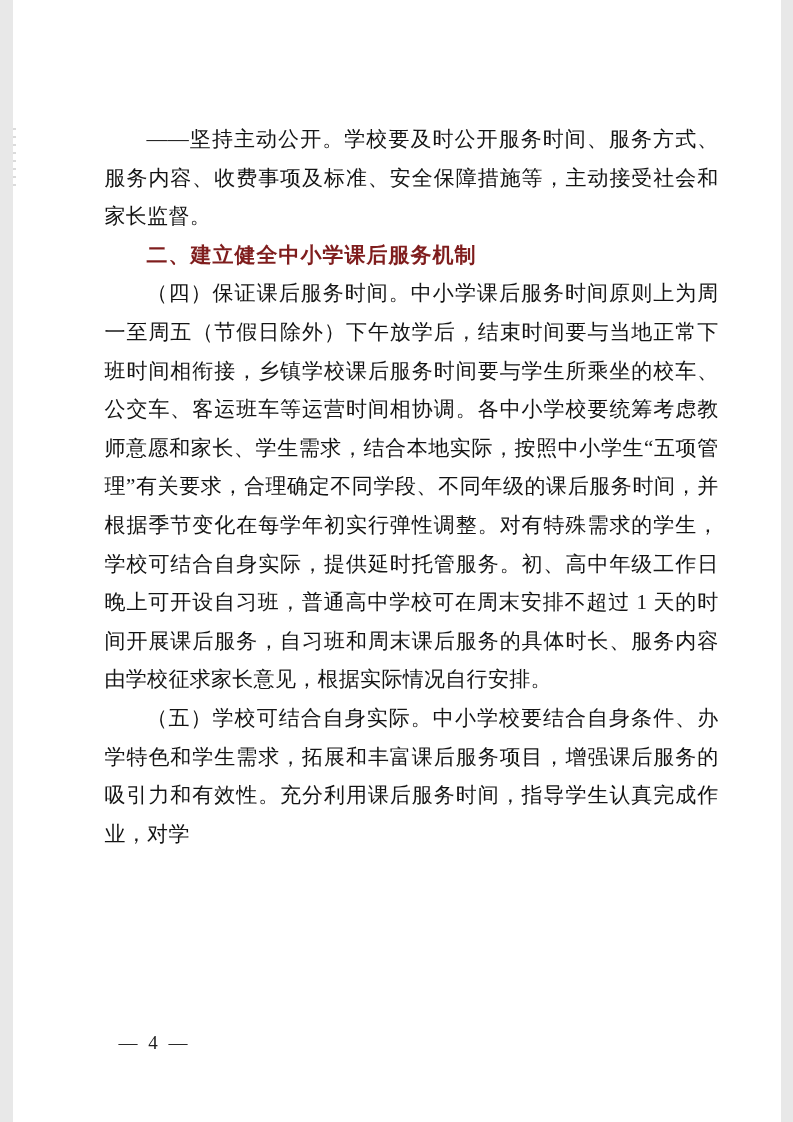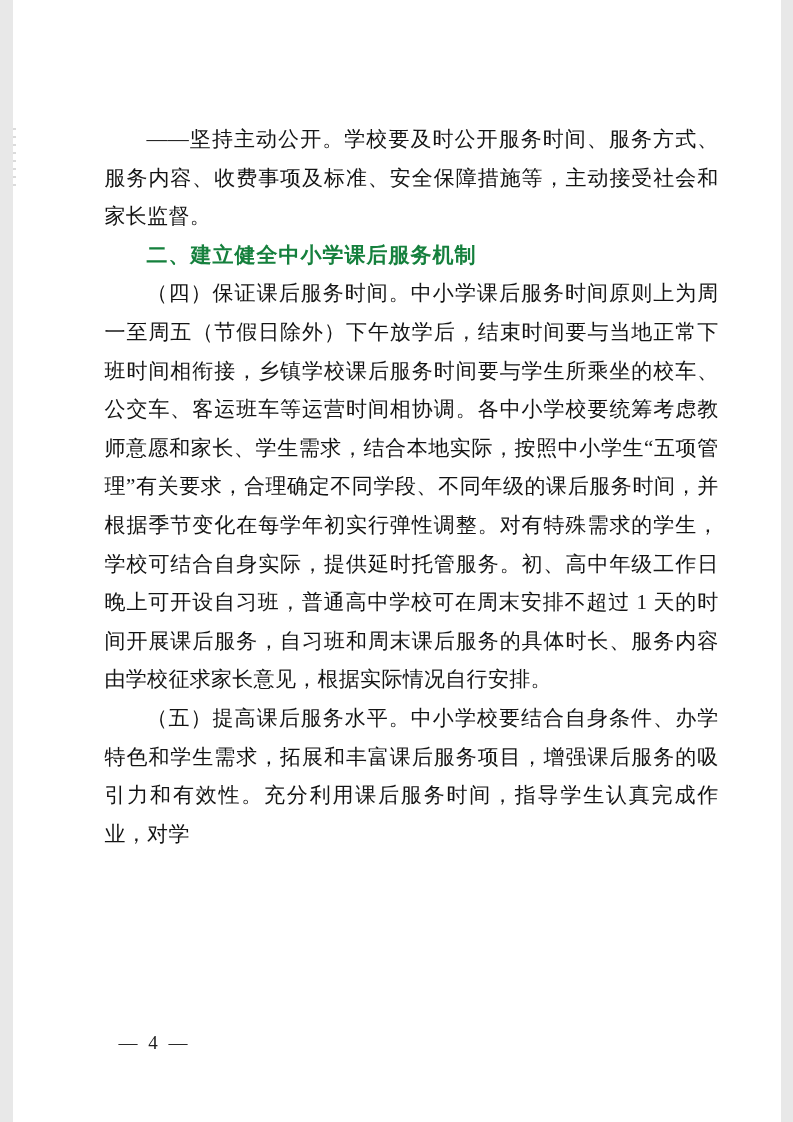--- a/index.html
+++ b/index.html
@@ -32,21 +32,21 @@
     text-justify: inter-character;
     text-indent: 2em;
     font-weight: 400;
     letter-spacing: 0.3px;
   }
   .section-heading {
     margin: 0;
     font-family: "Liberation Sans", "DejaVu Sans", sans-serif;
     font-size: 21px;
     line-height: 38.6px;
-    color: #15803d;
+    color: #7f1d1d;
     font-weight: 700;
     text-indent: 2em;
     text-align: left;
     letter-spacing: 1px;
   }
   .page-footer {
     position: absolute;
     left: 106px;
     top: 1032px;
     font-family: "Liberation Serif", "DejaVu Serif", serif;
@@ -75,17 +75,17 @@
   <div class="scan-artifact"></div>
 
   <div class="text-block">
     <p class="body-para">——坚持主动公开。学校要及时公开服务时间、服务方式、服务内容、收费事项及标准、安全保障措施等，主动接受社会和家长监督。</p>
 
     <h2 class="section-heading">二、建立健全中小学课后服务机制</h2>
 
 
     <p class="body-para">（四）保证课后服务时间。中小学课后服务时间原则上为周一至周五（节假日除外）下午放学后，结束时间要与当地正常下班时间相衔接，乡镇学校课后服务时间要与学生所乘坐的校车、公交车、客运班车等运营时间相协调。各中小学校要统筹考虑教师意愿和家长、学生需求，结合本地实际，按照中小学生“五项管理”有关要求，合理确定不同学段、不同年级的课后服务时间，并根据季节变化在每学年初实行弹性调整。对有特殊需求的学生，学校可结合自身实际，提供延时托管服务。初、高中年级工作日晚上可开设自习班，普通高中学校可在周末安排不超过 1 天的时间开展课后服务，自习班和周末课后服务的具体时长、服务内容由学校征求家长意见，根据实际情况自行安排。</p>
 
-    <p class="body-para">（五）提高课后服务水平。中小学校要结合自身条件、办学特色和学生需求，拓展和丰富课后服务项目，增强课后服务的吸引力和有效性。充分利用课后服务时间，指导学生认真完成作业，对学</p>
+    <p class="body-para">（五）学校可结合自身实际。中小学校要结合自身条件、办学特色和学生需求，拓展和丰富课后服务项目，增强课后服务的吸引力和有效性。充分利用课后服务时间，指导学生认真完成作业，对学</p>
   </div>
 
   <div class="page-footer">— 4 —</div>
 </div>
 
 </body></html>

